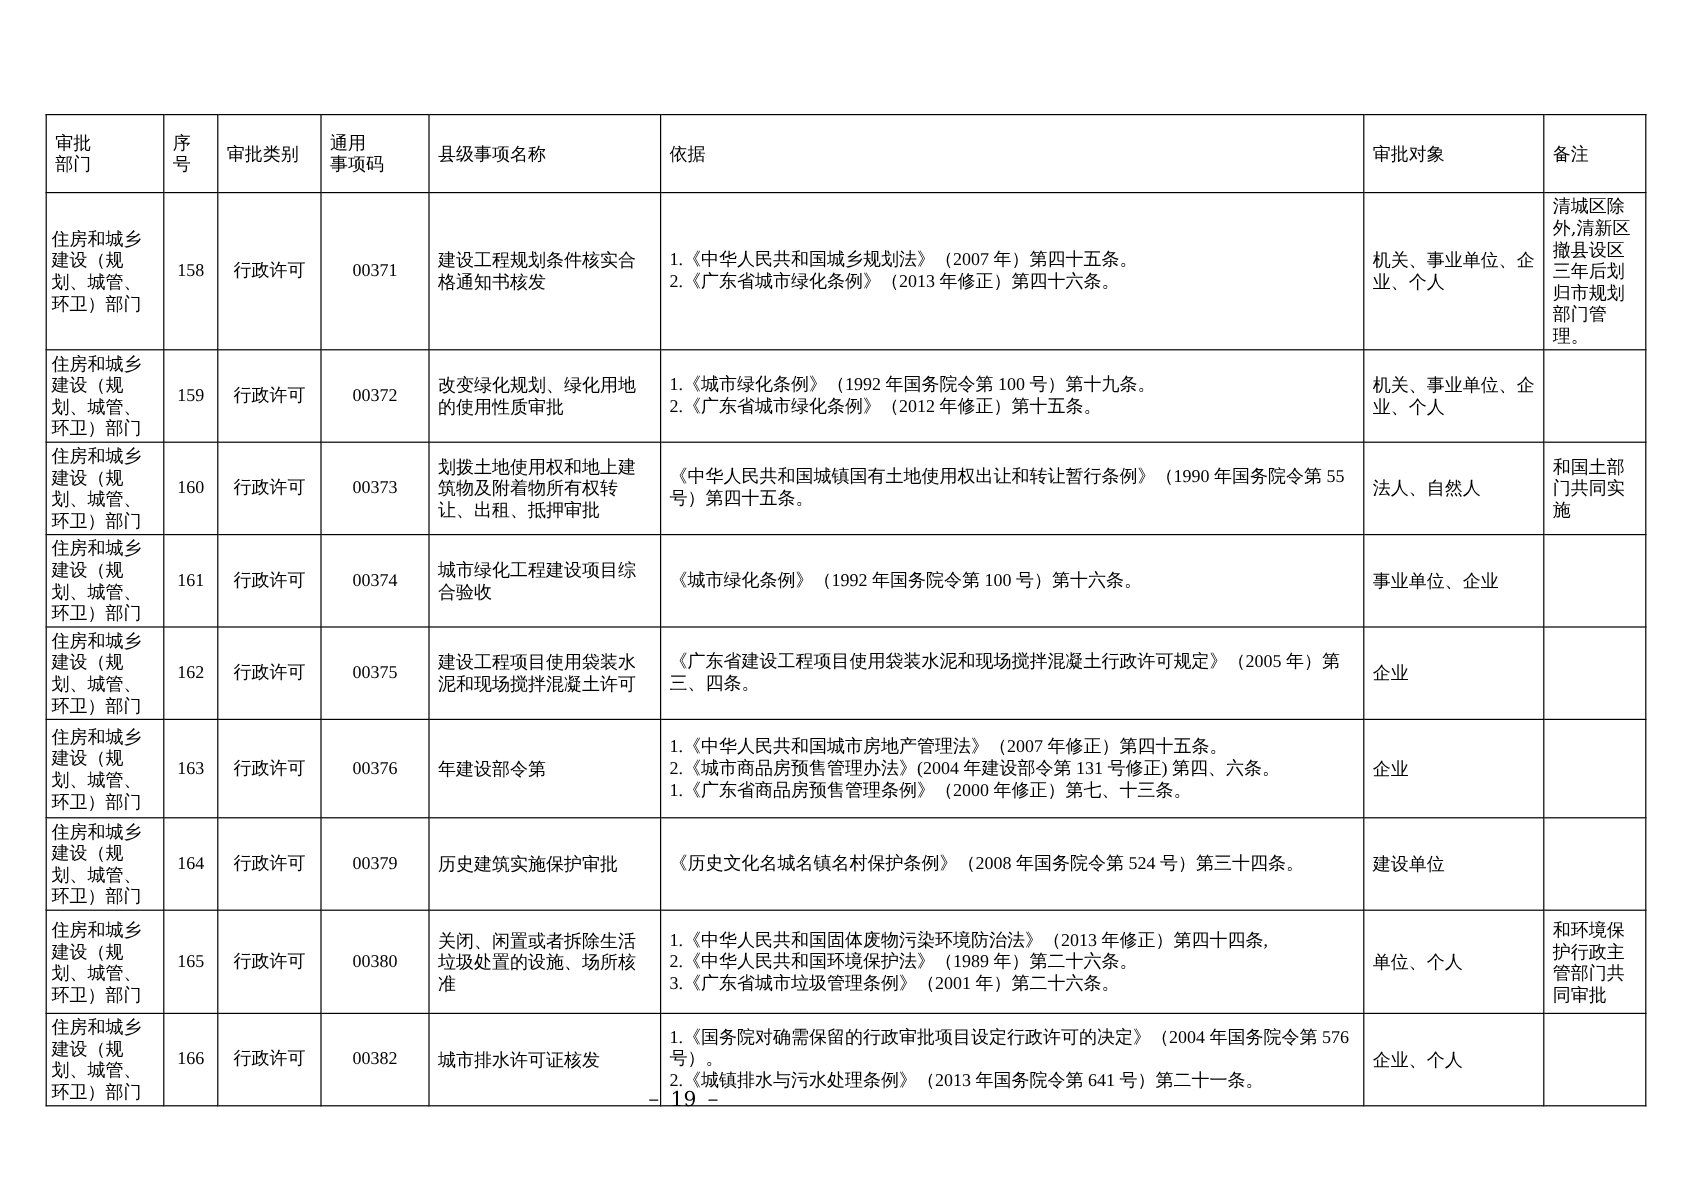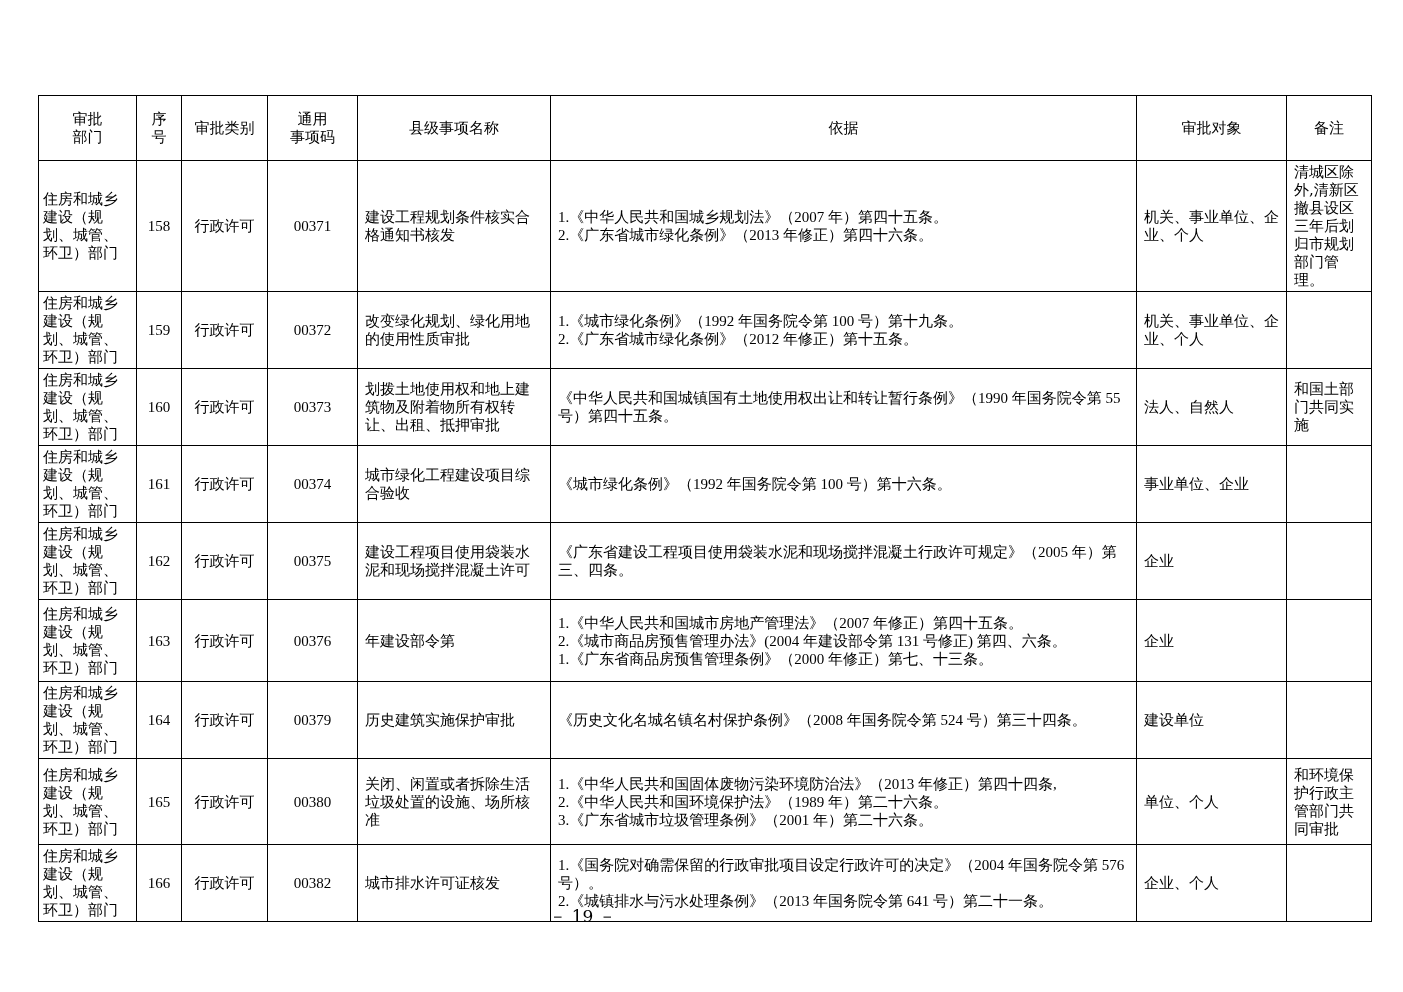--- a/index.html
+++ b/index.html
@@ -20,28 +20,28 @@
   th, td {
     border:1px solid #000;
     font-size:15px;
     line-height:18px;
     font-weight:normal;
     padding:2px 7px;
     vertical-align:middle;
     overflow:hidden;
   }
   thead tr { height:65px; }
-  th { text-align:center; white-space:pre-line; }
+  th { text-align:left; white-space:pre-line; }
   td.c-dept { text-align:left; padding:2px 4px; }
   td.c-seq, td.c-cat, td.c-code { text-align:center;font-family:Liberation Serif, serif; }
   td.c-name, td.c-basis, td.c-target, td.c-remark { text-align:left; }
   .basis-line { text-align:left;font-family:Liberation Serif, serif; }
 
   .footer {
-    position:absolute; left:13px; top:905px; width:1139px;
+    position:absolute; left:0; top:905px; width:1139px;
     text-align:center; font-size:17px;
   }
 </style>
 </head>
 <body>
 
 <div class="page">
 
   <table class="approval">
     <colgroup>

